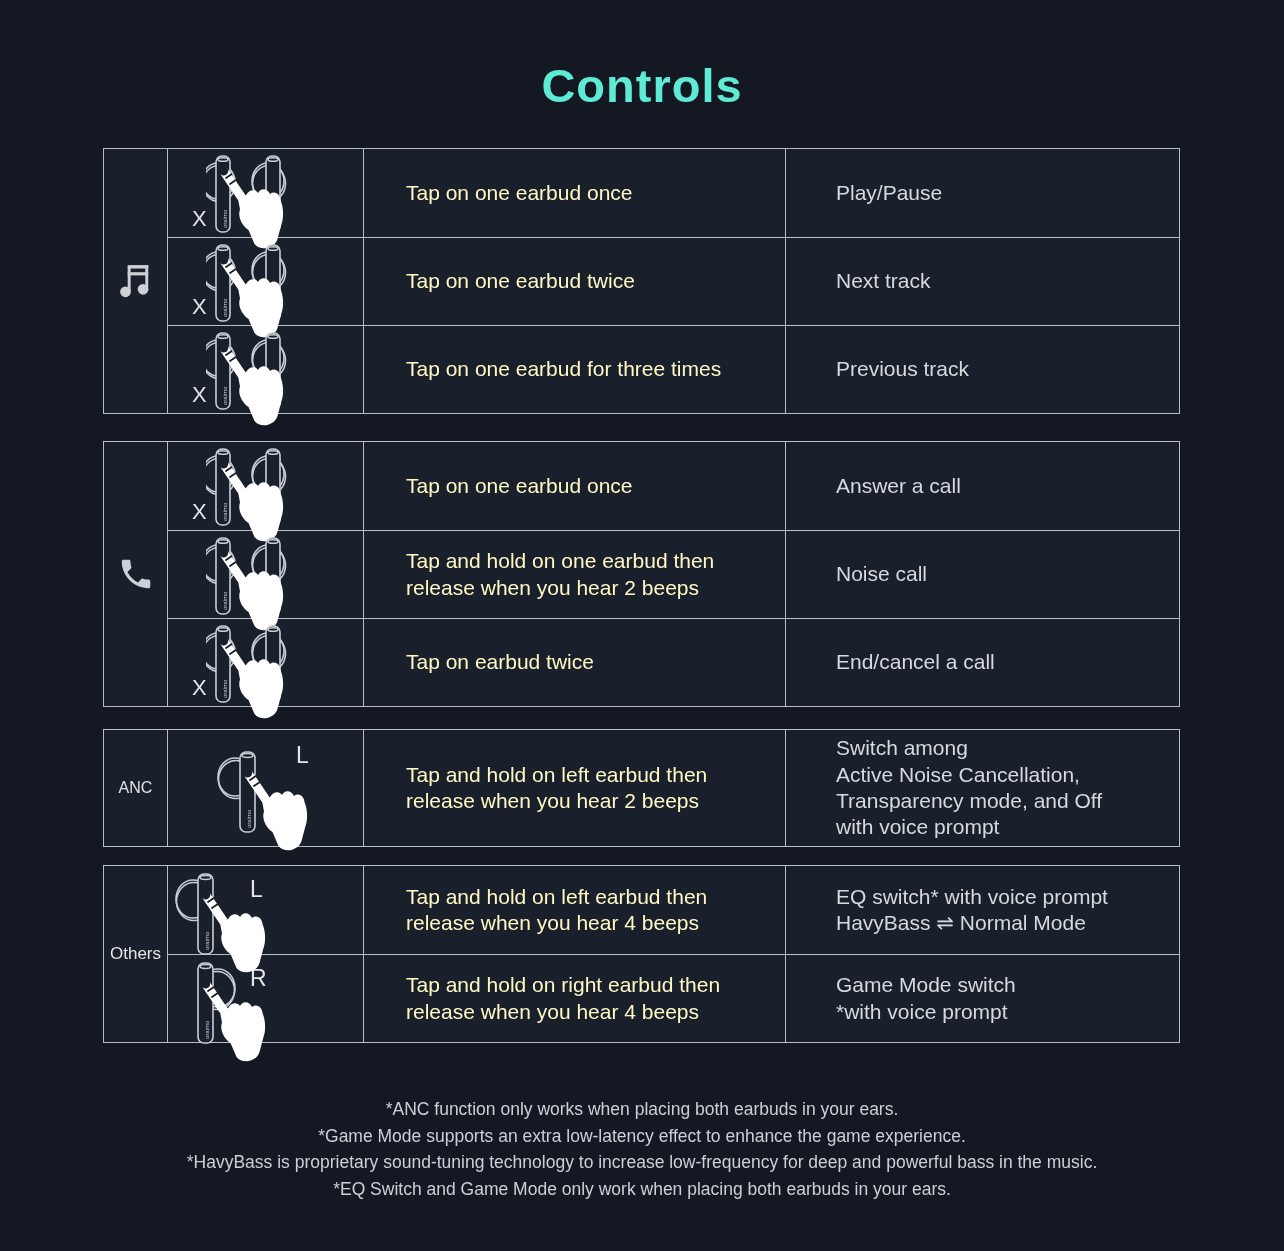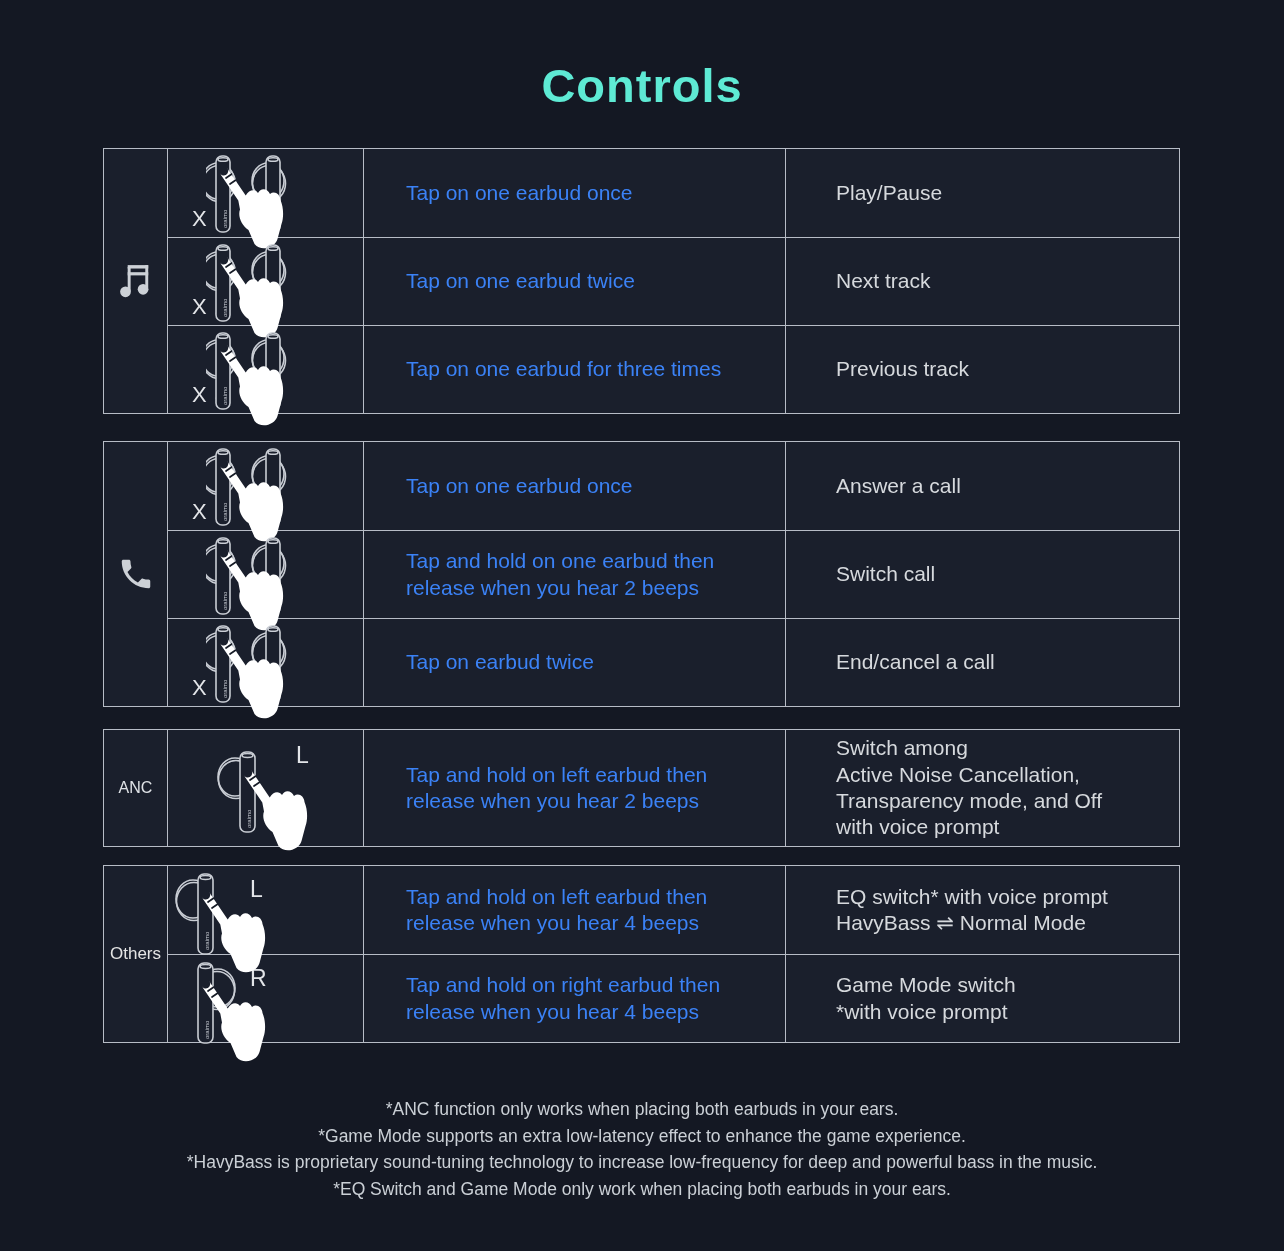--- a/index.html
+++ b/index.html
@@ -15,21 +15,21 @@
   .t3{top:729px;grid-auto-rows:116px;}
   .t4{top:865px;grid-auto-rows:88px;}
   .cat{grid-column:1;border-right:1px solid #b7bcc6;display:flex;
        align-items:center;justify-content:center;}
   .span3{grid-row:1/4;} .span2{grid-row:1/3;} .span1{grid-row:1/2;}
   .r1{grid-row:1;} .r2{grid-row:2;} .r3{grid-row:3;}
   .cell{box-sizing:border-box;}
   .illus{grid-column:2;border-right:1px solid #b7bcc6;position:relative;}
   .gesture{grid-column:3;border-right:1px solid #b7bcc6;display:flex;
        align-items:center;padding-left:42px;font-size:21px;line-height:1.26;
-       white-space:pre-line;color:#3b82f6;}
+       white-space:pre-line;color:#fef9c3;}
   .action{grid-column:4;display:flex;align-items:center;padding-left:50px;
        font-size:21px;line-height:1.26;white-space:pre-line;color:#d6d9dd;}
   .bt{border-top:1px solid #b7bcc6;}
   .count{position:absolute;left:24px;bottom:5px;font-size:22px;color:#e3e5e9;
        letter-spacing:1px;}
   .side{position:absolute;font-size:23px;color:#e3e5e9;}
   .t3 .side{left:128px;top:12px;}
   .t4 .side{left:82px;top:10px;}
   .cat-label-anc{font-size:16px;color:#dfe2e6;}
   .cat-label-others{font-size:17px;color:#e5e5e5;}
@@ -180,21 +180,21 @@
       <text transform="translate(70.5 77) rotate(-90)" font-size="6" fill="#c9cdd4">oraimo</text>
       <g>
         <path fill="#ffffff" d="M13.3 21.5 A4.6 4.6 0 1 0 20.7 16.5 L39.7 44.5 C43 38.5 49 37.5 52 42 C54.5 36.5 61.5 37 64 43 C68.5 39.5 74 43 74.5 49 C77.5 56 78 66 75.5 73 L71.5 88 C69 97 55 101 48.5 93 L42.5 79 C35.5 74.5 31.5 65 34 58.5 L32.3 49.5 Z"></path>
         <path stroke="#161b26" stroke-width="1.7" stroke-linecap="round" d="M20 27 L25.5 23.2 M24 33 L29.5 29.2"></path>
       </g>
     </svg>
     <span class="count"></span>
   </div>
   <div class="gesture r2 bt cell">Tap and hold on one earbud then
 release when you hear 2 beeps</div>
-  <div class="action r2 bt cell">Switch call</div>
+  <div class="action r2 bt cell">Noise call</div>
 
   <div class="illus r3 bt cell">
     <svg class="illus-svg two" width="120" height="108" viewBox="0 0 120 108">
       <g stroke="#c9cdd4" stroke-width="1.6" fill="none">
         <ellipse cx="12" cy="30" rx="16" ry="18"></ellipse>
           <ellipse cx="13" cy="32.5" rx="16.5" ry="18"></ellipse>
         <rect x="10" y="5" width="14" height="76" rx="6" fill="#1a1f2c"></rect>
         <ellipse cx="17" cy="8.5" rx="5" ry="1.8"></ellipse>
         <ellipse cx="62" cy="30" rx="16" ry="18"></ellipse>
           <ellipse cx="63" cy="32.5" rx="16.5" ry="18"></ellipse>

